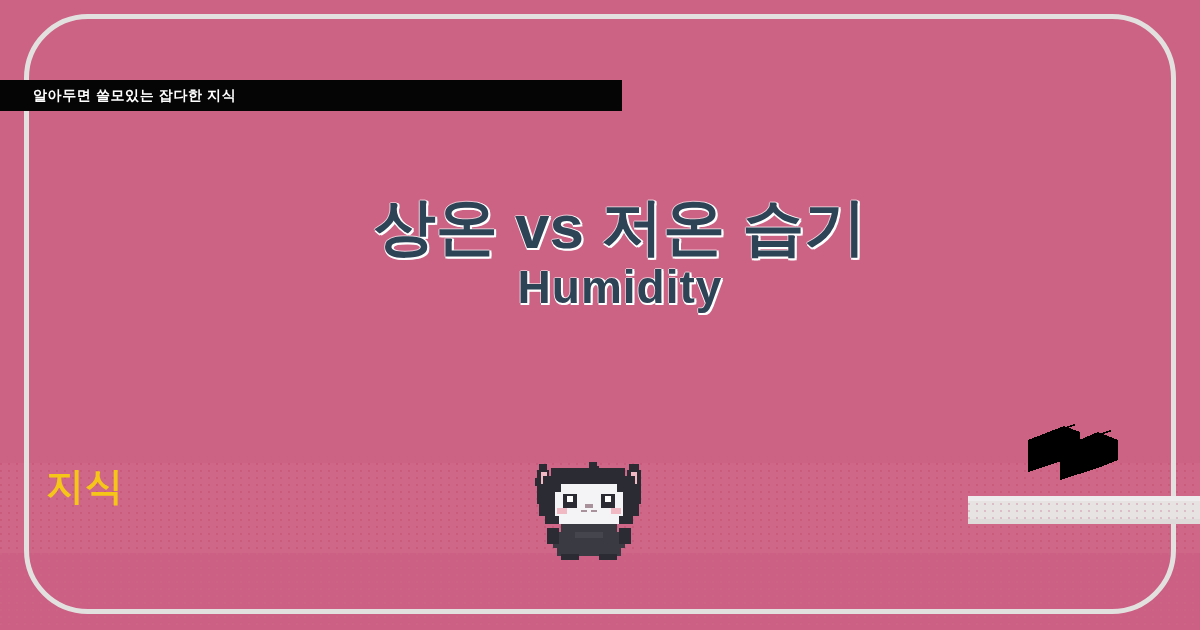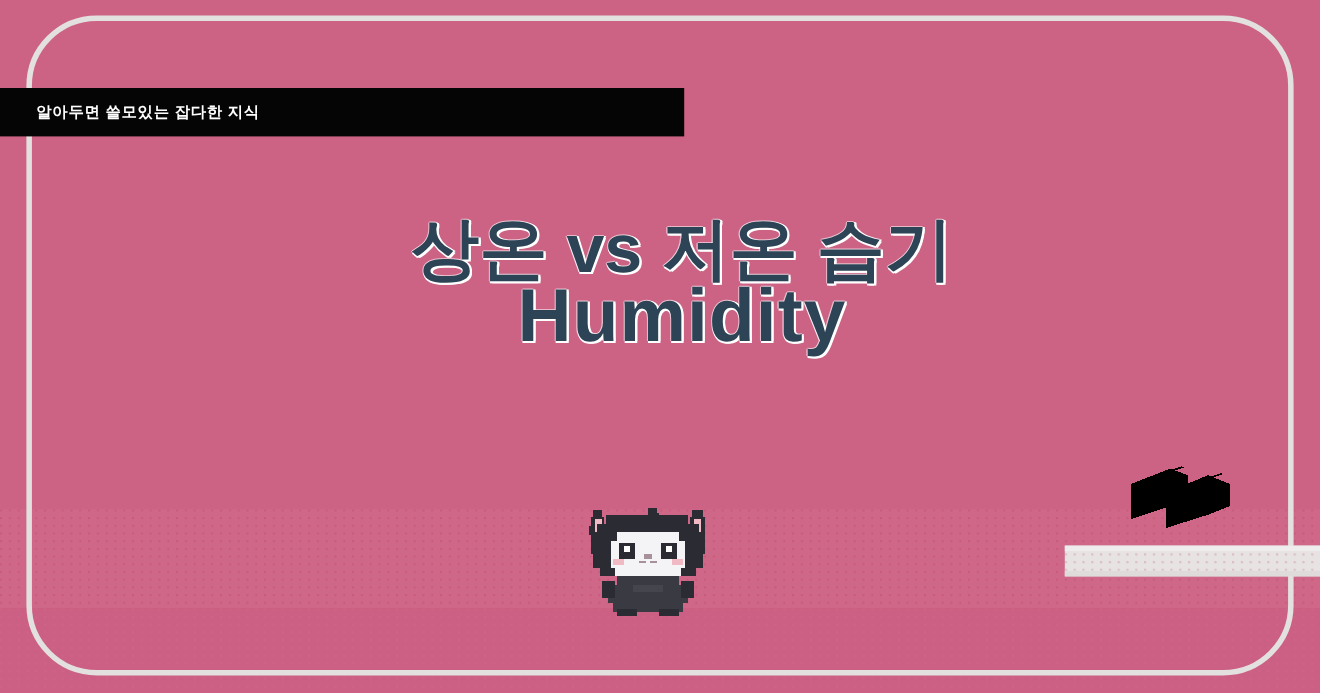--- a/index.html
+++ b/index.html
@@ -49,21 +49,21 @@
     width:1152px; height:600px;
     border:5px solid #e3e1e0;
     border-radius:64px;
     pointer-events:none;
   }
 
   
   #banner {
     position:absolute;
     left:0px; top:80px;
-    width:622px; height:44px;
+    width:622px; height:31px;
     background:#050505;
     display:flex;
     align-items:center;
     z-index:6;
   }
   #banner .banner-label {
     color:#ffffff;
     font-size:14px;
     font-weight:bold;
     letter-spacing:.6px;
@@ -88,21 +88,21 @@
     line-height:61px;
     letter-spacing:0px;
     text-shadow:
        2px 0 0 #ffffff,
        2px 2px 0 #ffffff,
        0 2px 0 #ffffff,
       -1px 0 0 rgba(255,255,255,.55),
        0 -1px 0 rgba(255,255,255,.55);
   }
   #headline .line.en {
-    font-size:68px;
+    font-size:46px;
     letter-spacing:1px;
   }
 
   
   #badge {
     position:absolute;
     left:46px; top:464px;
     z-index:5;
     line-height:44px;
   }
@@ -175,20 +175,21 @@
   <div id="banner">
     <span class="banner-label">알아두면 쓸모있는 잡다한 지식</span>
   </div>
 
   <div id="headline">
     <span class="line">상온 vs 저온 습기</span>
     <span class="line en">Humidity</span>
   </div>
 
   <div id="badge">
+    <span class="bottom">지식</span>
   </div>
 
   <div id="mascot">
     <svg viewBox="0 0 62 55" shape-rendering="crispEdges" xmlns="http://www.w3.org/2000/svg">
 
       <path d="M6 6h4v3h-4z M5 9h6v4h-6z M4 13h8v4h-8z" fill="#2b2b33"></path>
       <path d="M51 6h5v3h-5z M50 9h7v4h-7z M49 13h8v4h-8z" fill="#2b2b33"></path>
       <path d="M7 10h3v3h-3z M7 13h4v3h-4z" fill="#f0b9c4"></path>
       <path d="M52 10h3v3h-3z M51 13h4v3h-4z" fill="#f0b9c4"></path>
 

